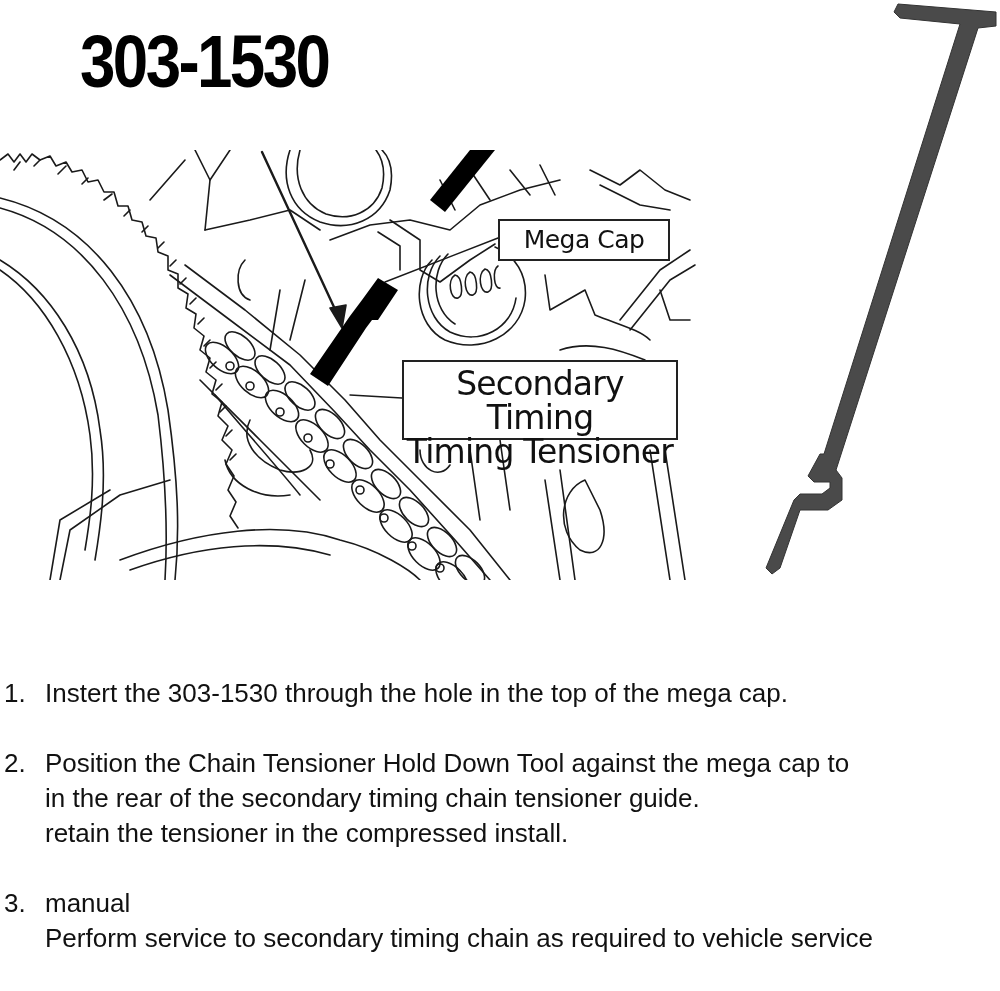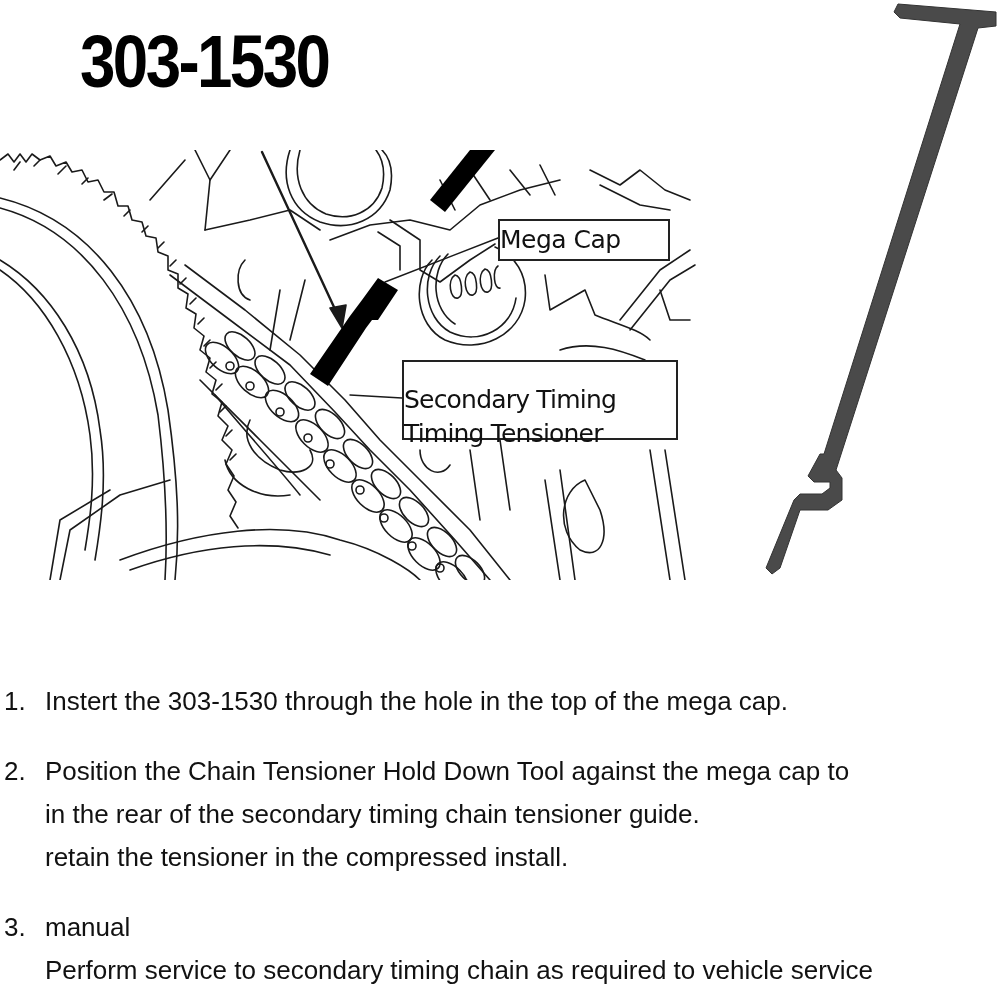--- a/index.html
+++ b/index.html
@@ -39,39 +39,40 @@
     .diagram svg {
       position: absolute;
       left: 0; top: 0;
     }
     .callout {
       position: absolute;
       background: #ffffff;
       border: 2px solid #222222;
       font-family: "DejaVu Sans", sans-serif;
       color: #111111;
+      text-align: center;
       box-sizing: border-box;
     }
     .callout.mega {
       left: 498px;
       top: 69px;
       width: 172px;
       height: 42px;
       font-size: 25px;
       line-height: 38px;
       letter-spacing: -0.5px;
     }
     .callout.tensioner {
       left: 402px;
       top: 210px;
       width: 276px;
       height: 80px;
-      font-size: 25px;
+      font-size: 33px;
       line-height: 34px;
-      padding-top: 21px;
+      padding-top: 5px;
       letter-spacing: -0.8px;
     }
     .callout span { display: block; }
     .tool {
       position: absolute;
       left: 750px;
       top: 0;
       width: 250px;
       height: 590px;
     }
@@ -91,21 +92,21 @@
     .step {
       position: relative;
       padding-left: 45px;
       margin-bottom: 35px;
     }
     .step-num {
       position: absolute;
       left: 4px;
       top: 0;
     }
-    .step-line { display: block; white-space: nowrap; margin-top: 8px; }
+    .step-line { display: block; white-space: nowrap; }
   </style>
 </head>
 <body>
 
 <h1 class="title">303-1530</h1>
 
 <div class="diagram">
   <svg width="700" height="430" viewBox="0 0 700 430" fill="none" stroke="#1a1a1a" stroke-width="1.6" stroke-linecap="round" stroke-linejoin="round">
 
     <path d="M0 48 C 90 70, 150 150, 168 260 C 178 330, 180 380, 175 430"></path>

